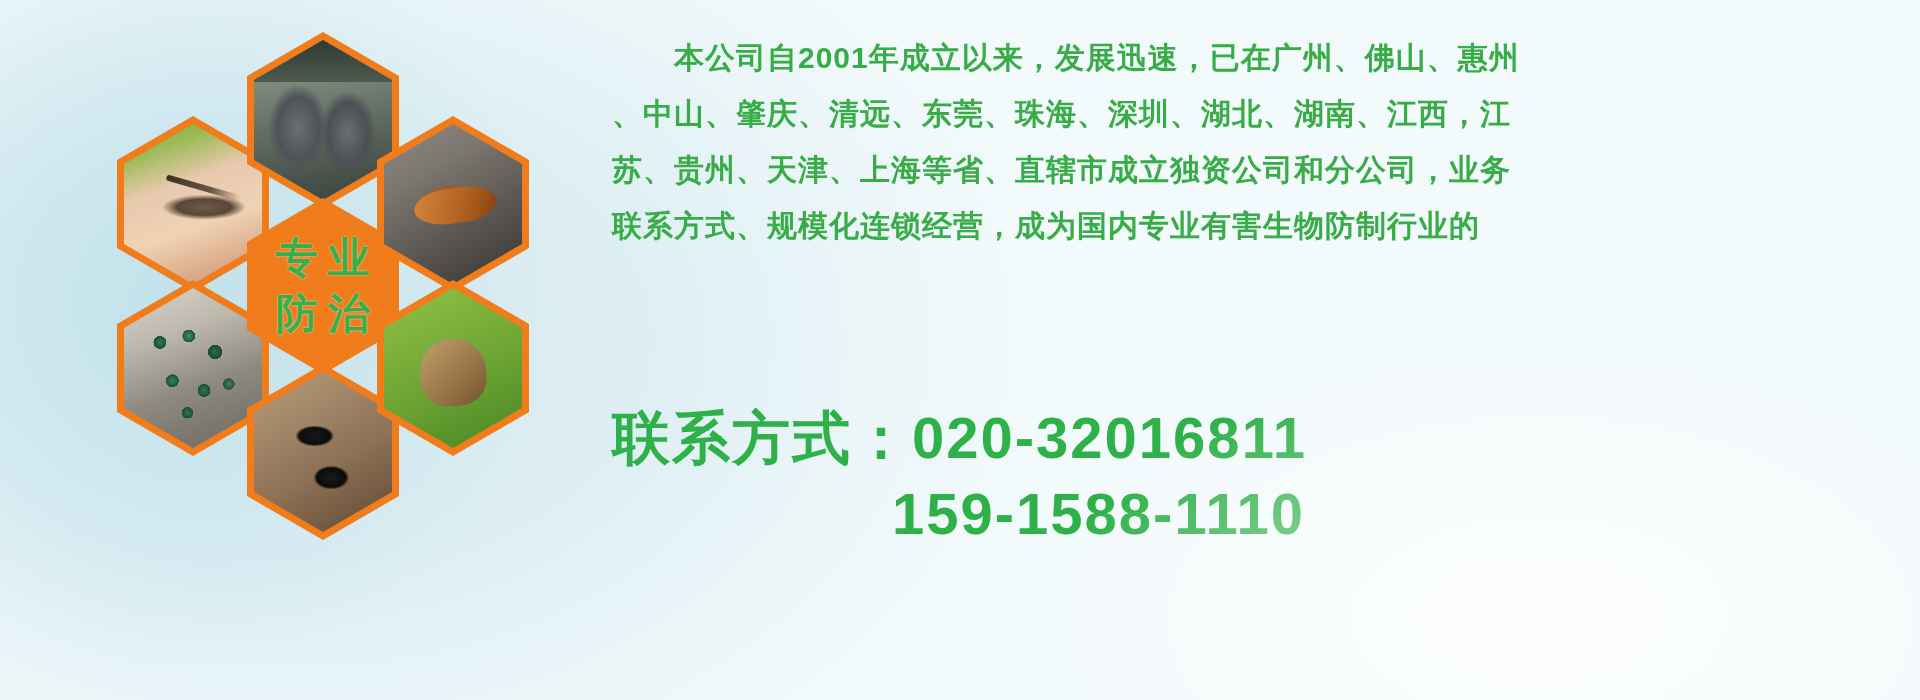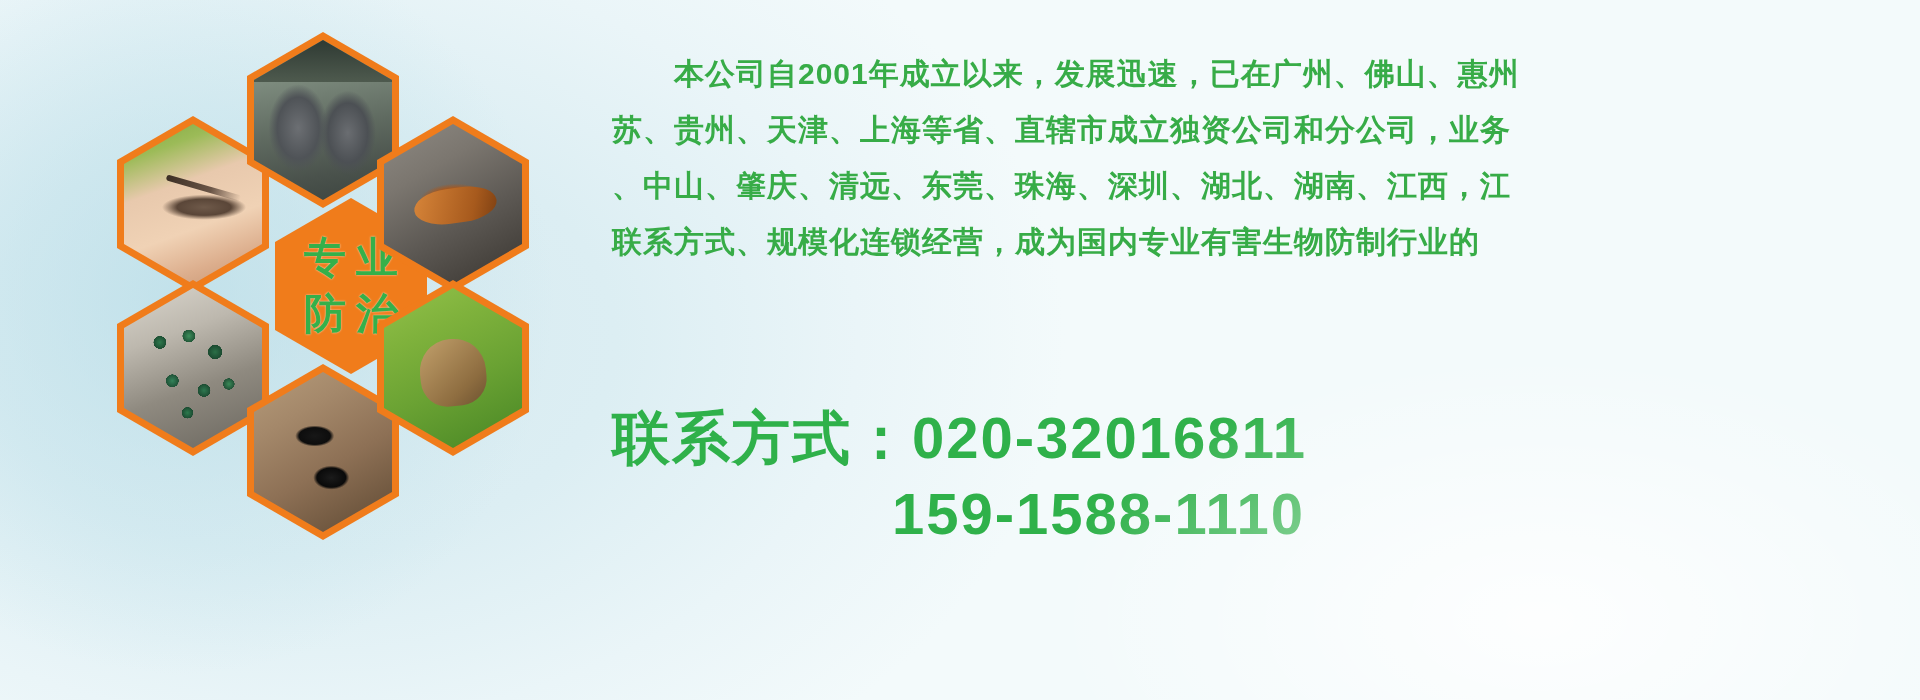--- a/index.html
+++ b/index.html
@@ -105,21 +105,21 @@
     gap:14px;
   }
   .hex-center .ctext{
     color:#35b04a;font-weight:bold;font-size:42px;letter-spacing:10px;
     text-indent:10px;line-height:1;
     text-shadow:0 0 2px rgba(255,255,255,.8);
   }
 
   
   .copy{
-    position:absolute;left:612px;top:46px;width:1250px;
+    position:absolute;left:612px;top:30px;width:1250px;
   }
   .para-line{
     color:#37ac47;font-size:30px;font-weight:bold;line-height:56px;
     letter-spacing:1px;white-space:nowrap;
   }
   .para-line.first{text-indent:62px;}
 
   .contact{
     position:absolute;left:612px;top:400px;width:1280px;
   }
@@ -145,21 +145,21 @@
       <div class="inner">
         <div class="ph ph-flies"></div>
       </div>
     </div>
 
     <div class="hex" style="left:152px;top:24px;">
       <div class="inner">
         <div class="ph ph-rats"></div>
       </div>
     </div>
-    <div class="hex hex-center" style="left:152px;top:190px;margin-left:28px;">
+    <div class="hex hex-center" style="left:152px;top:190px;">
       <span class="ctext">专业</span>
       <span class="ctext">防治</span>
     </div>
     <div class="hex" style="left:152px;top:356px;">
       <div class="inner">
         <div class="ph ph-ants"></div>
       </div>
     </div>
 
     <div class="hex" style="left:282px;top:108px;">
@@ -169,22 +169,22 @@
     </div>
     <div class="hex" style="left:282px;top:272px;">
       <div class="inner">
         <div class="ph ph-stinkbug"></div>
       </div>
     </div>
   </div>
 
   <div class="copy">
     <div class="para-line first">本公司自2001年成立以来，发展迅速，已在广州、佛山、惠州</div>
+    <div class="para-line">、中山、肇庆、清远、东莞、珠海、深圳、湖北、湖南、江西，江</div>
     <div class="para-line">苏、贵州、天津、上海等省、直辖市成立独资公司和分公司，业务</div>
-    <div class="para-line">、中山、肇庆、清远、东莞、珠海、深圳、湖北、湖南、江西，江</div>
     <div class="para-line">联系方式、规模化连锁经营，成为国内专业有害生物防制行业的</div>
   </div>
 
   <div class="contact">
     <div class="contact-row">联系方式：020-32016811</div>
     <div class="contact-row second">159-1588-1110</div>
   </div>
 
 </div>
 

